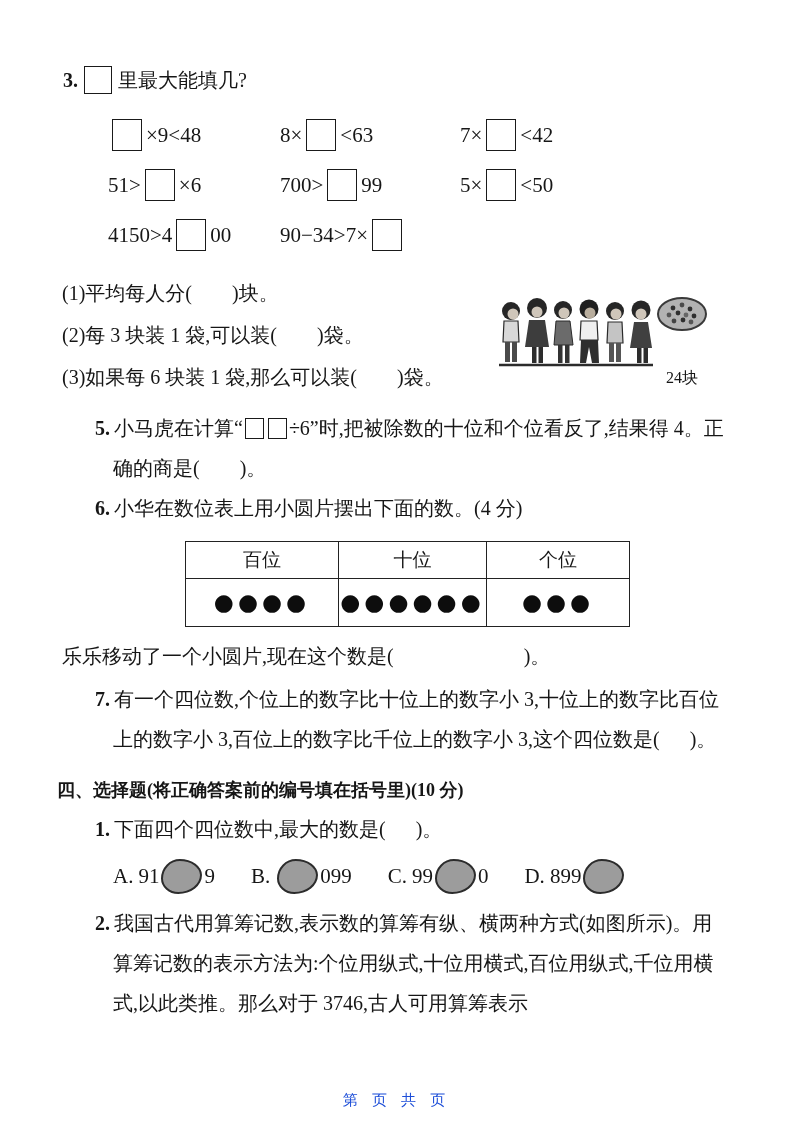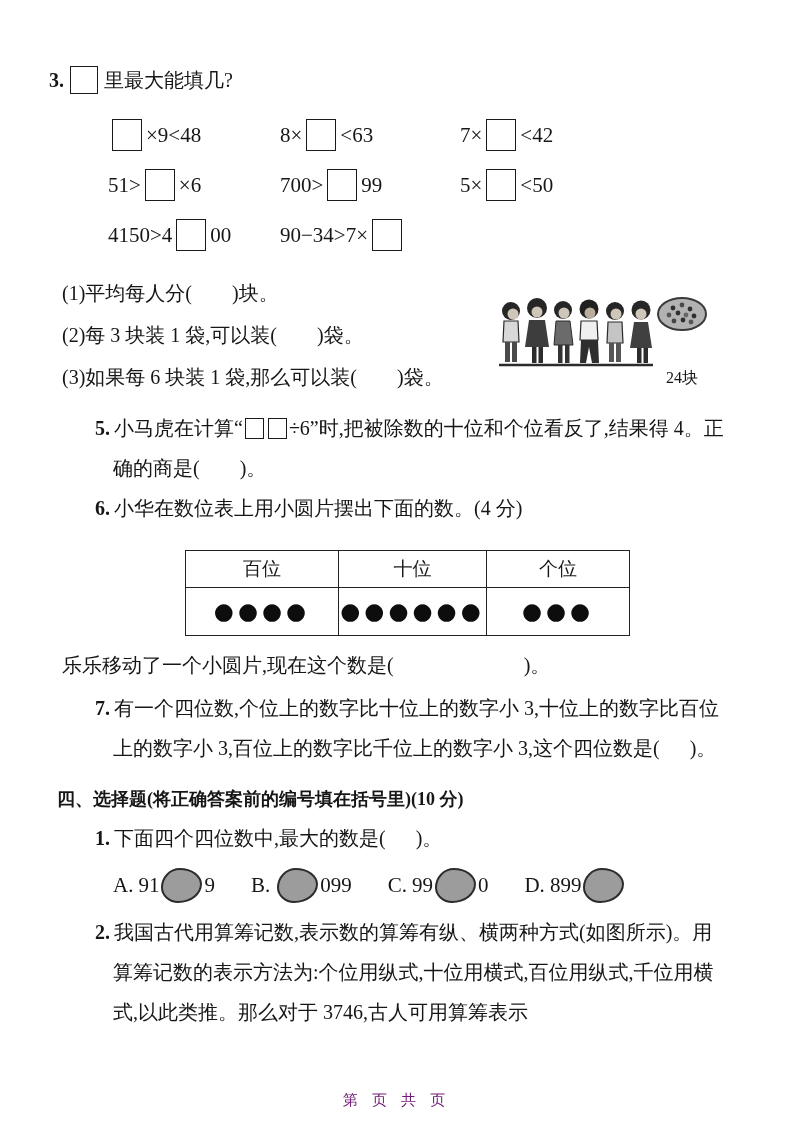--- a/index.html
+++ b/index.html
@@ -10,21 +10,21 @@
     background:#ffffff;
     color:#161616;
     font-family:"Liberation Serif","DejaVu Serif",serif;
     font-size:20px;
     overflow:hidden;
     box-sizing:border-box;
     padding-top:64px;
   }
   .t{white-space:pre-wrap;}
   .num{font-weight:bold;margin-right:4px;}
-  .q-head{margin-left:49px;line-height:32px;}
+  .q-head{margin-left:63px;line-height:32px;}
   .para{margin-left:113px;text-indent:-18px;line-height:40px;width:618px;}
   .line{margin-left:62px;line-height:30px;width:618px;}
   
   .expr-grid{
     margin-left:108px;margin-top:14px;
     display:grid;
     grid-template-columns:172px 180px auto;
     grid-auto-rows:50px;
     align-items:center;
     font-size:21px;
@@ -38,21 +38,21 @@
   .head-box .fill-box{width:26px;height:26px;vertical-align:-7px;margin:0 6px 0 2px;}
   
   .q4{position:relative;margin-top:12px;}
   .q4-items{margin-top:4px;}
   .q4-items .line{line-height:42px;}
   .q4-illus{position:absolute;left:497px;top:22px;width:216px;display:flex;align-items:flex-end;}
   .plate-wrap{display:flex;flex-direction:column;align-items:center;margin-left:2px;margin-bottom:-12px;gap:32px;}
   .candy-label{font-size:16px;line-height:18px;margin-top:1px;}
   
   .pv-table{
-    border-collapse:collapse;margin:22px 0 0 185px;
+    border-collapse:collapse;margin:13px 0 0 185px;
     table-layout:fixed;
     padding-left:24px;
   }
   .pv-table td{border:1.7px solid #222;text-align:center;}
   .pv-head{width:150px;height:34px;font-size:19px;}
   .pv-table td:nth-child(2).pv-head{width:145px;}
   .pv-table td:nth-child(3).pv-head{width:140px;}
   .pv-dots{height:45px;font-size:23px;letter-spacing:4px;color:#0d0d0d;font-family:"DejaVu Sans",sans-serif;line-height:1;}
   .followup{margin-top:14px;}
   
@@ -61,21 +61,21 @@
   .choice{display:inline-flex;align-items:center;}
   .ch-label{margin-right:5px;}
   .blob{
     display:inline-block;width:37px;height:31px;
     background:#9c9c9c;border:2px solid #2c2c2c;
     border-radius:46% 54% 58% 42% / 56% 46% 54% 44%;
     margin:0 2px;
   }
   .footer{
     position:absolute;left:0;right:0;bottom:12px;
-    text-align:center;font-size:15px;letter-spacing:5px;color:#701a75;
+    text-align:center;font-size:15px;letter-spacing:5px;color:#1d4ed8;
     font-family:"Liberation Sans","DejaVu Sans",sans-serif;
   }
   svg{display:block;}
 </style>
 </head>
 <body>
 
 <div class="page">
 
   <div>

